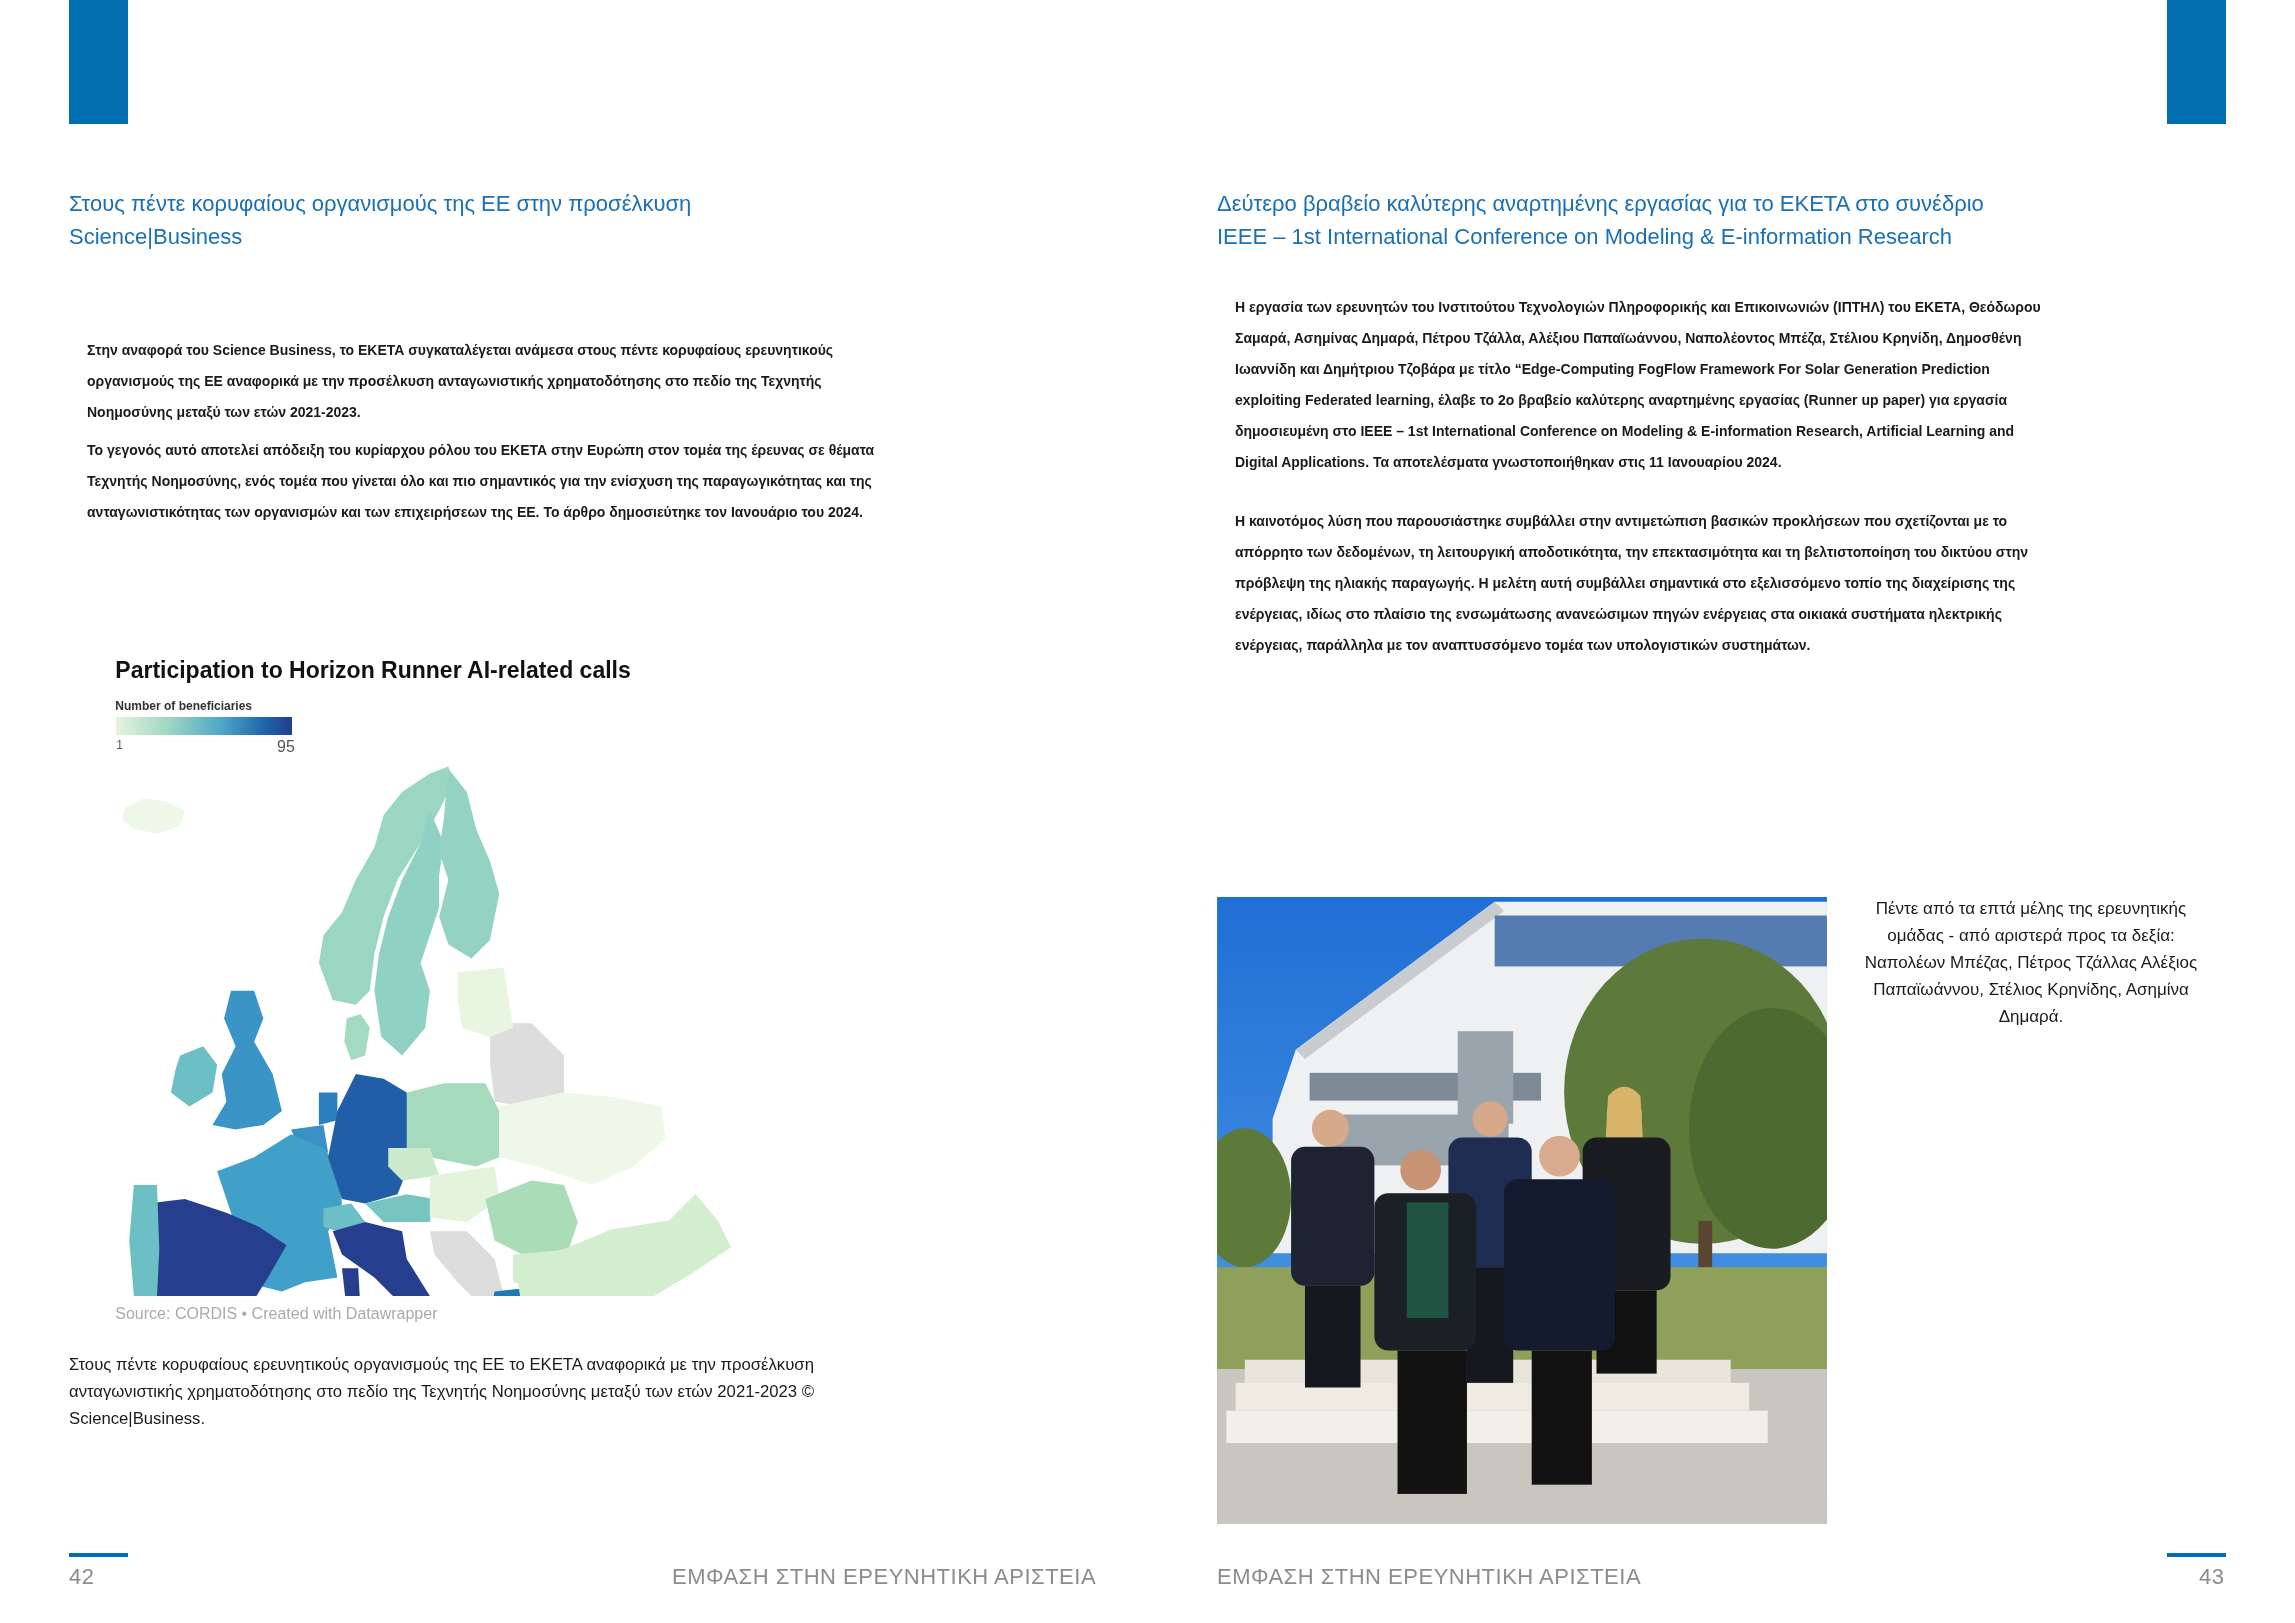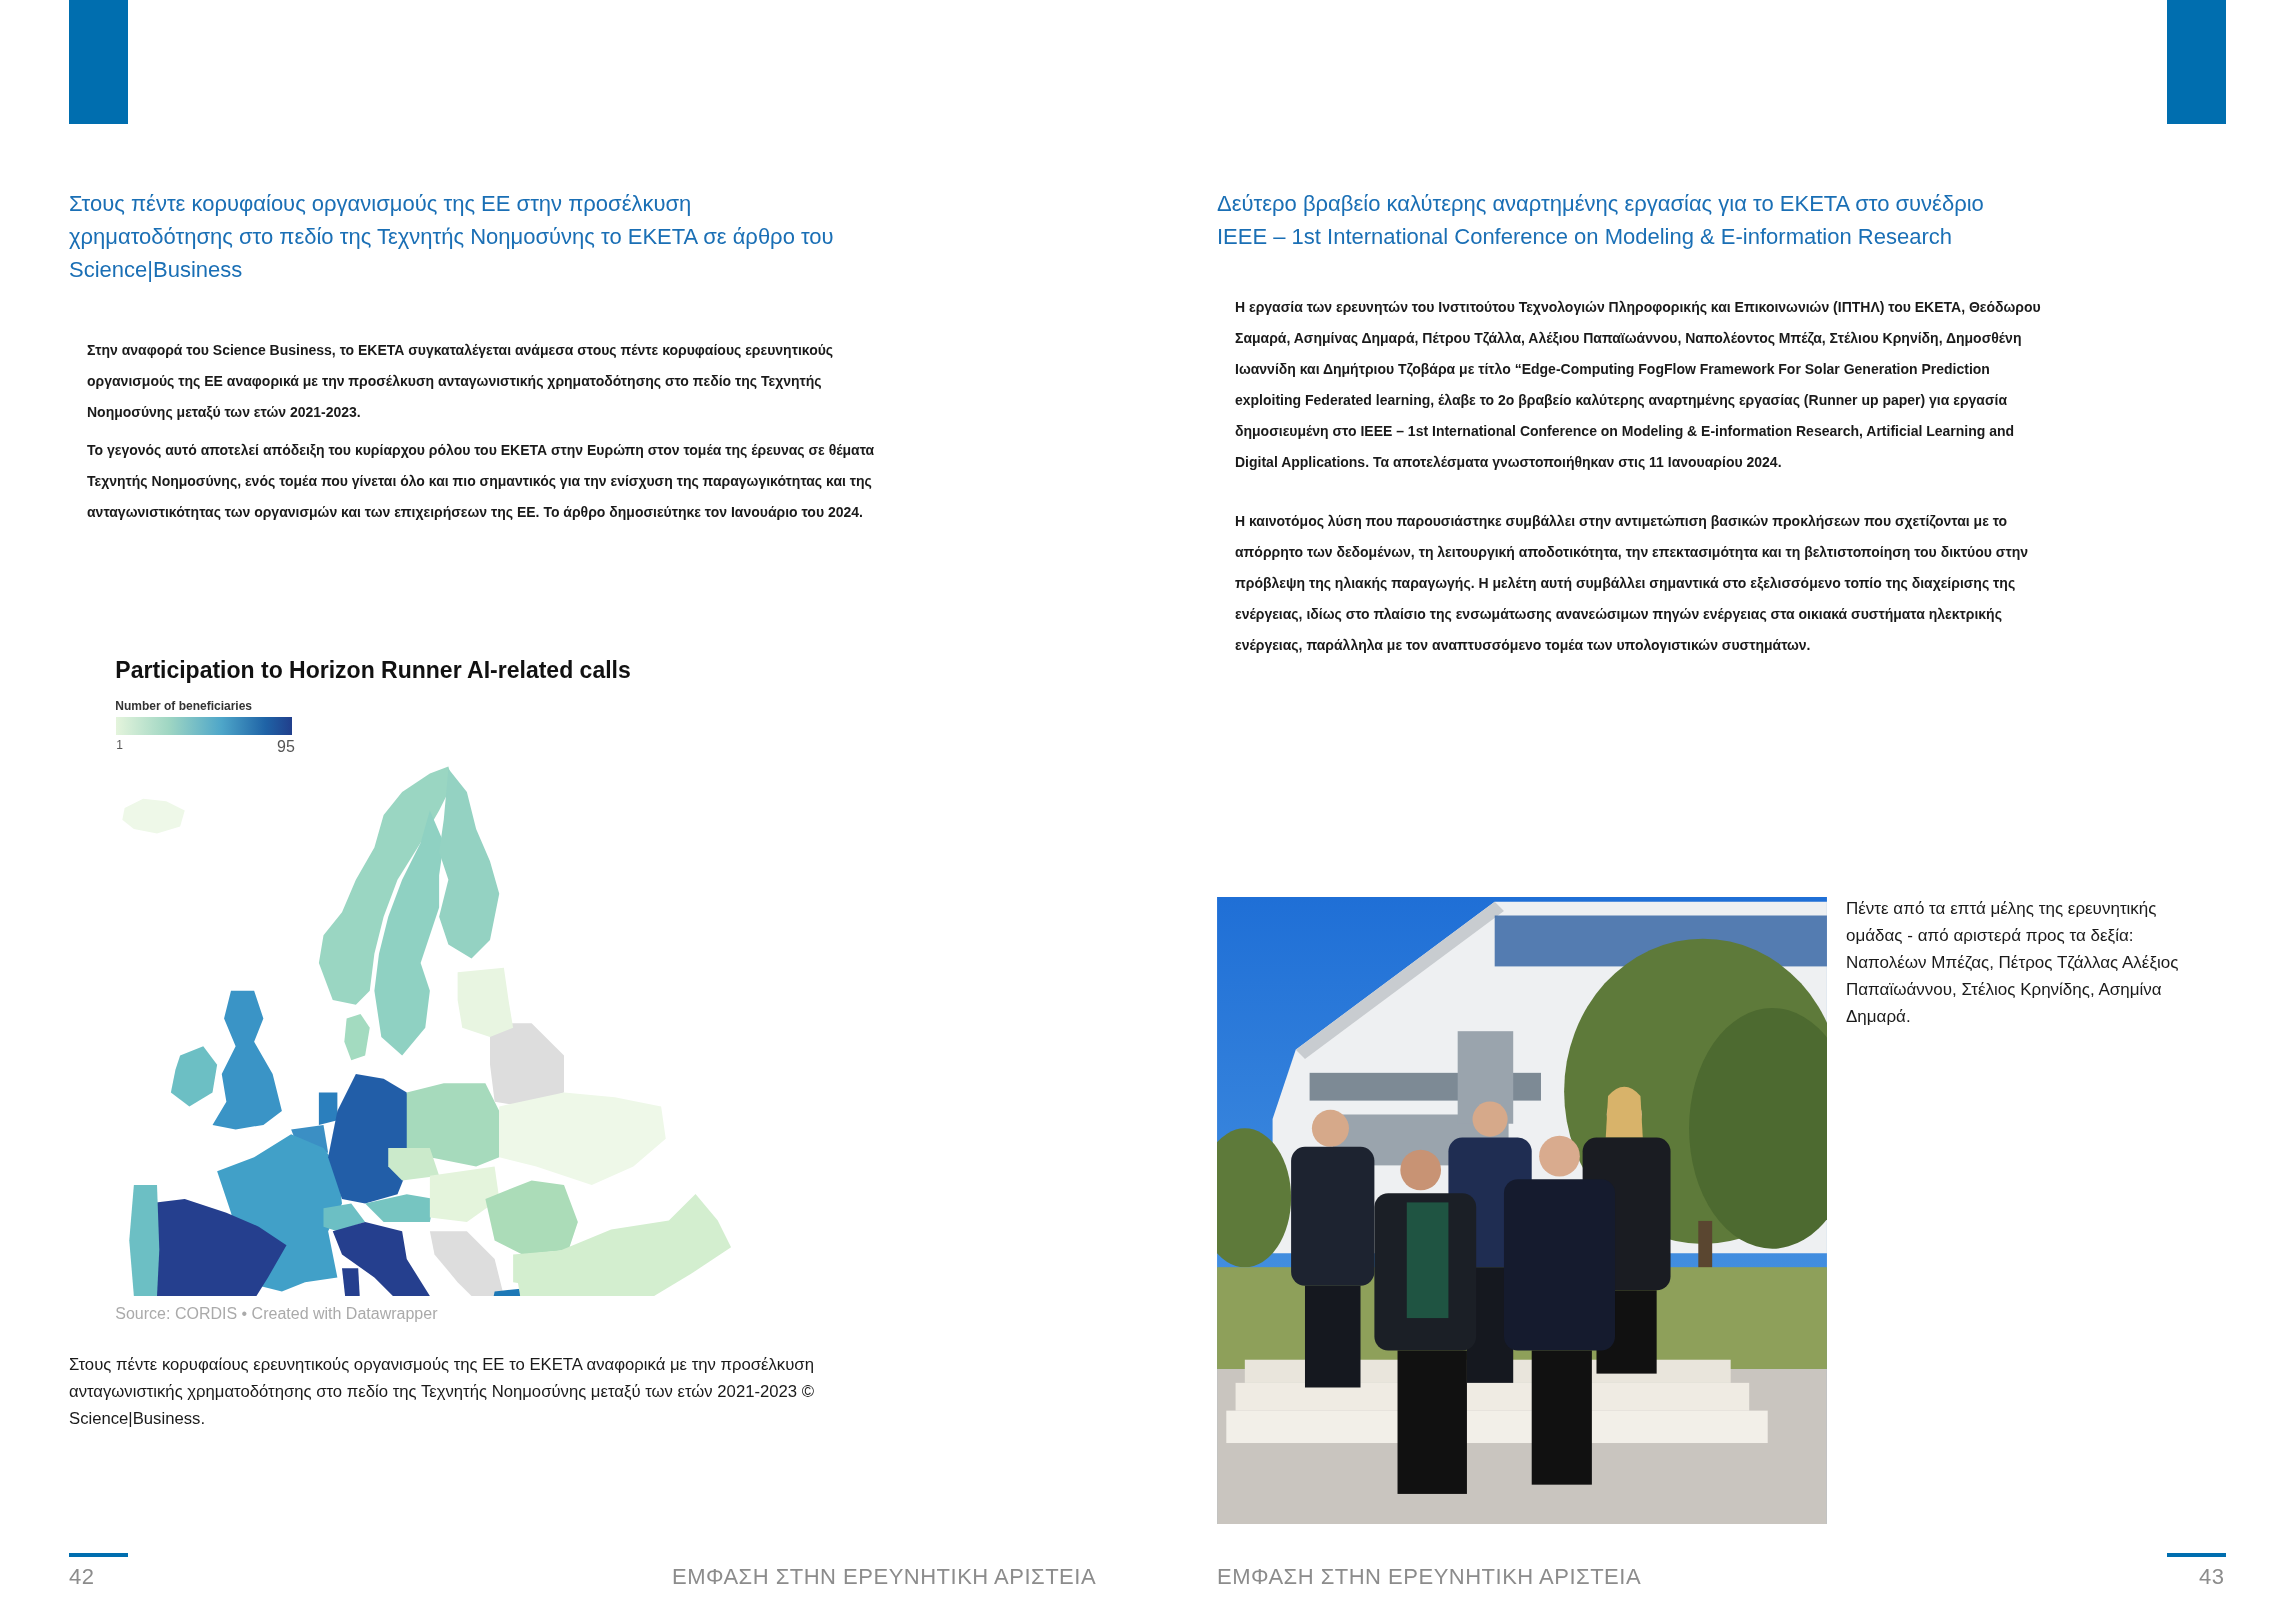--- a/index.html
+++ b/index.html
@@ -26,21 +26,20 @@
   .photo { position:absolute; left:1217px; top:897px; width:610px; height:627px; overflow:hidden; }
 </style>
 </head>
 <body>
 
 <div class="tab left"></div>
 <div class="tab right"></div>
 
 <h2 class="heading" style="left:69px; top:187px; width:833px;">
   <div>Στους πέντε κορυφαίους οργανισμούς της ΕΕ στην προσέλκυση</div>
-  <div>χρηματοδότησης στο πεδίο της Τεχνητής Νοημοσύνης το ΕΚΕΤΑ σε άρθρο του</div>
   <div>Science|Business</div>
 </h2>
 
 <div class="body-text" style="left:69px; top:317px; width:810px;">
   <p>Στην αναφορά του Science Business, το ΕΚΕΤΑ συγκαταλέγεται ανάμεσα στους πέντε κορυφαίους ερευνητικούς οργανισμούς της ΕΕ αναφορικά με την προσέλκυση ανταγωνιστικής χρηματοδότησης στο πεδίο της Τεχνητής Νοημοσύνης μεταξύ των ετών 2021-2023.</p>
   <p>Το γεγονός αυτό αποτελεί απόδειξη του κυρίαρχου ρόλου του ΕΚΕΤΑ στην Ευρώπη στον τομέα της έρευνας σε θέματα Τεχνητής Νοημοσύνης, ενός τομέα που γίνεται όλο και πιο σημαντικός για την ενίσχυση της παραγωγικότητας και της ανταγωνιστικότητας των οργανισμών και των επιχειρήσεων της ΕΕ. Το άρθρο δημοσιεύτηκε τον Ιανουάριο του 2024.</p>
 </div>
 
 <div class="chart">
   <div class="chart-title">Participation to Horizon Runner AI-related calls</div>
@@ -176,21 +175,21 @@
       <rect x="390" y="980" width="150" height="310" fill="#111"></rect>
     </g>
     <g>
       <circle cx="740" cy="560" r="44" fill="#d9ab8e"></circle>
       <rect x="620" y="610" width="240" height="370" rx="30" fill="#151b2e"></rect>
       <rect x="680" y="980" width="130" height="290" fill="#111"></rect>
     </g>
   </svg>
 </div>
 
-<div class="caption" style="left:1846px; top:895px; width:370px; font-size:17px; line-height:27px;">Πέντε από τα επτά μέλης της ερευνητικής ομάδας -  από αριστερά προς τα δεξία: Ναπολέων Μπέζας, Πέτρος Τζάλλας Αλέξιος Παπαϊωάννου, Στέλιος Κρηνίδης, Ασημίνα Δημαρά.</div>
+<div class="caption" style="left:1846px; top:895px; width:370px; font-size:17px; line-height:27px;text-align:center;">Πέντε από τα επτά μέλης της ερευνητικής ομάδας -  από αριστερά προς τα δεξία: Ναπολέων Μπέζας, Πέτρος Τζάλλας Αλέξιος Παπαϊωάννου, Στέλιος Κρηνίδης, Ασημίνα Δημαρά.</div>
 
 <div class="footer-rule" style="left:69px;"></div>
 <div class="footer-text" style="left:69px;">42</div>
 <div class="footer-text" style="left:672px;">ΕΜΦΑΣΗ ΣΤΗΝ ΕΡΕΥΝΗΤΙΚΗ ΑΡΙΣΤΕΙΑ</div>
 
 <div class="footer-rule" style="left:2167px;"></div>
 <div class="footer-text" style="left:1217px;">ΕΜΦΑΣΗ ΣΤΗΝ ΕΡΕΥΝΗΤΙΚΗ ΑΡΙΣΤΕΙΑ</div>
 <div class="footer-text" style="left:2199px;">43</div>
 
 

